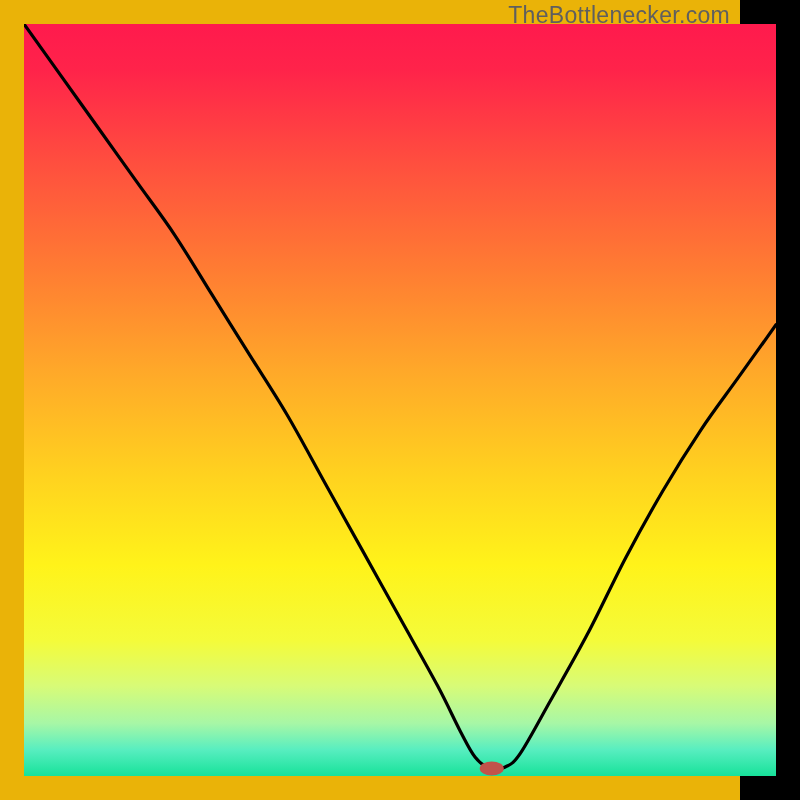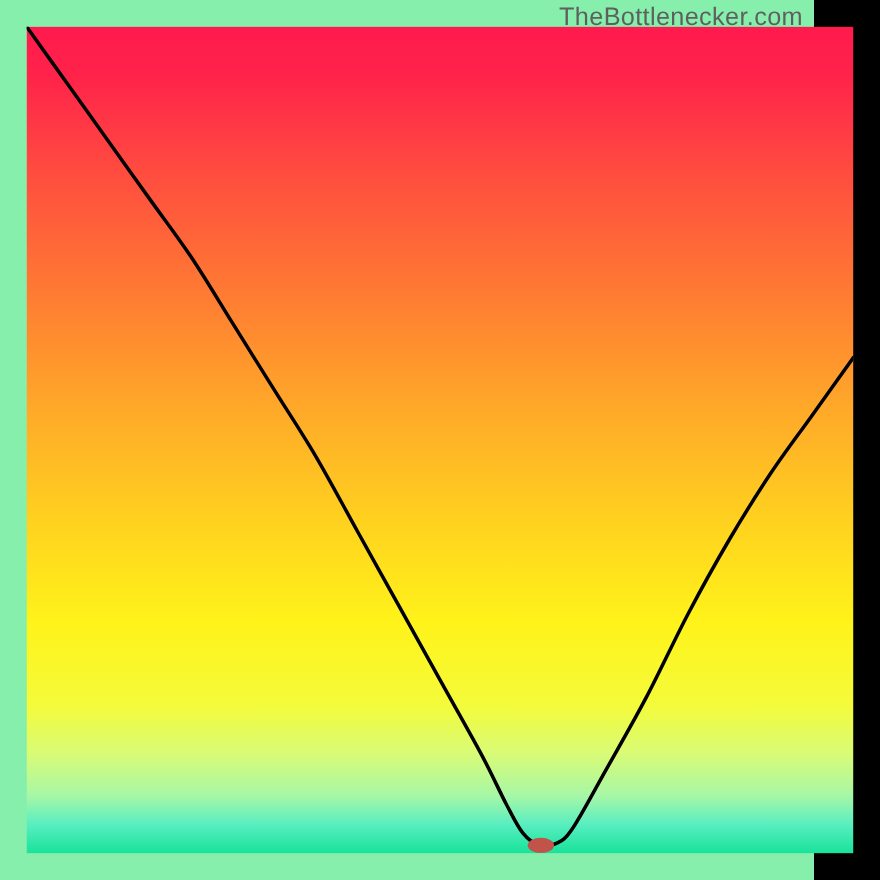--- a/index.html
+++ b/index.html
@@ -10,21 +10,21 @@
     background: #000;
     overflow: hidden;
     font-family: Arial, Helvetica, sans-serif;
   }
   .frame {
     position: absolute;
     left: 0;
     top: 0;
     width: 740px;
     height: 800px;
-    background: #86efac;
+    background: #eab308;
   }
   .plot {
     position: absolute;
     left: 24px;
     top: 24px;
     width: 752px;
     height: 752px;
     overflow: hidden;
   }
   .watermark {

